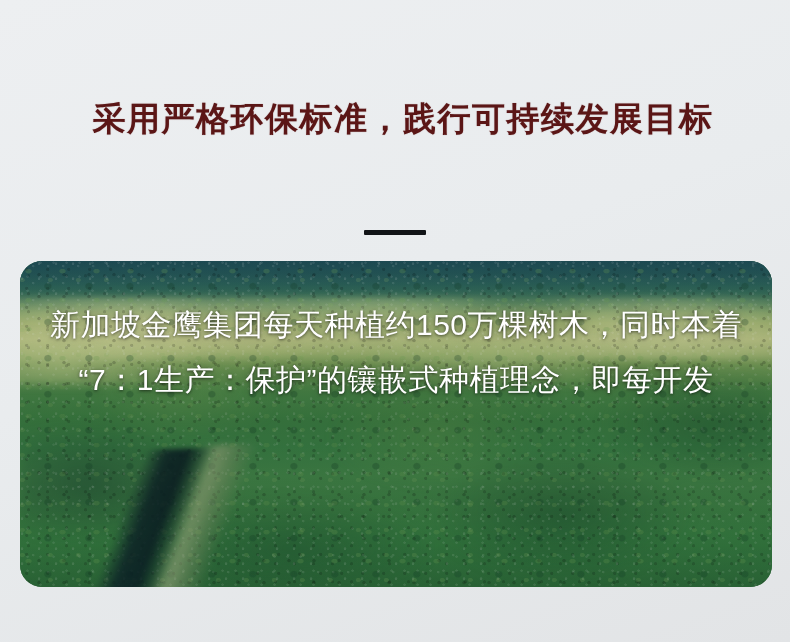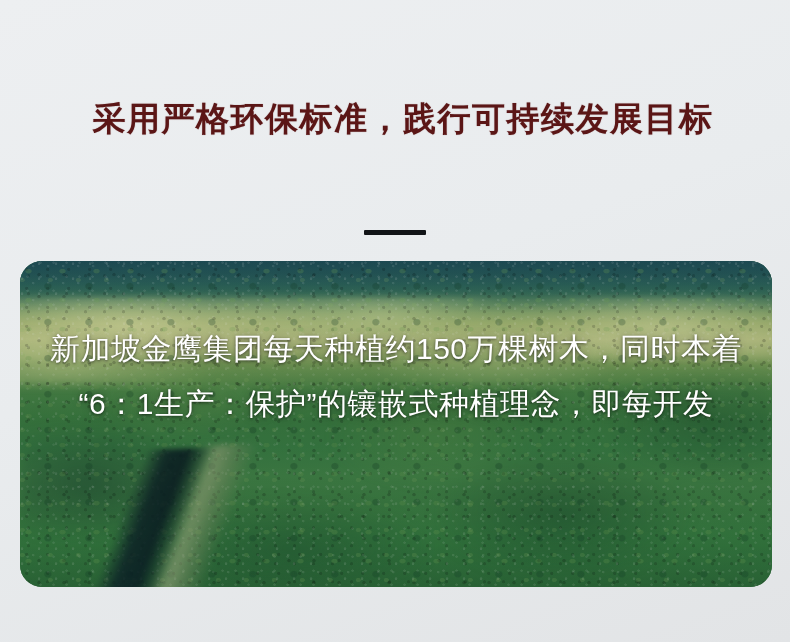--- a/index.html
+++ b/index.html
@@ -194,21 +194,21 @@
   .photo-scrim {
     position: absolute;
     inset: 0;
     background: linear-gradient(to bottom, rgba(0,0,0,0.02) 0%, rgba(0,0,0,0.10) 26%, rgba(0,0,0,0.16) 50%, rgba(0,0,0,0.12) 74%, rgba(0,0,0,0.04) 100%);
   }
 
   
   .caption {
     position: absolute;
     left: 0;
-    top: 60px;
+    top: 36px;
     width: 752px;
     text-align: center;
     z-index: 5;
   }
 
   .caption-line {
     color: #ffffff;
     font-size: 30px;
     font-weight: normal;
     line-height: 55px;
@@ -237,17 +237,17 @@
     <div class="haze-band2"></div>
     <div class="canopy-blotches"></div>
     <div class="canopy-texture"></div>
     <div class="canopy-texture2"></div>
     <div class="river-bank"></div>
     <div class="river"></div>
     <div class="photo-scrim"></div>
 
     <div class="caption">
       <div class="caption-line">新加坡金鹰集团每天种植约150万棵树木，同时本着</div>
-      <div class="caption-line">“6：1生产：保护”的镶嵌式种植理念，即每开发</div>
+      <div class="caption-line">“7：1生产：保护”的镶嵌式种植理念，即每开发</div>
     </div>
   </div>
 
 </div>
 
 </body></html>

